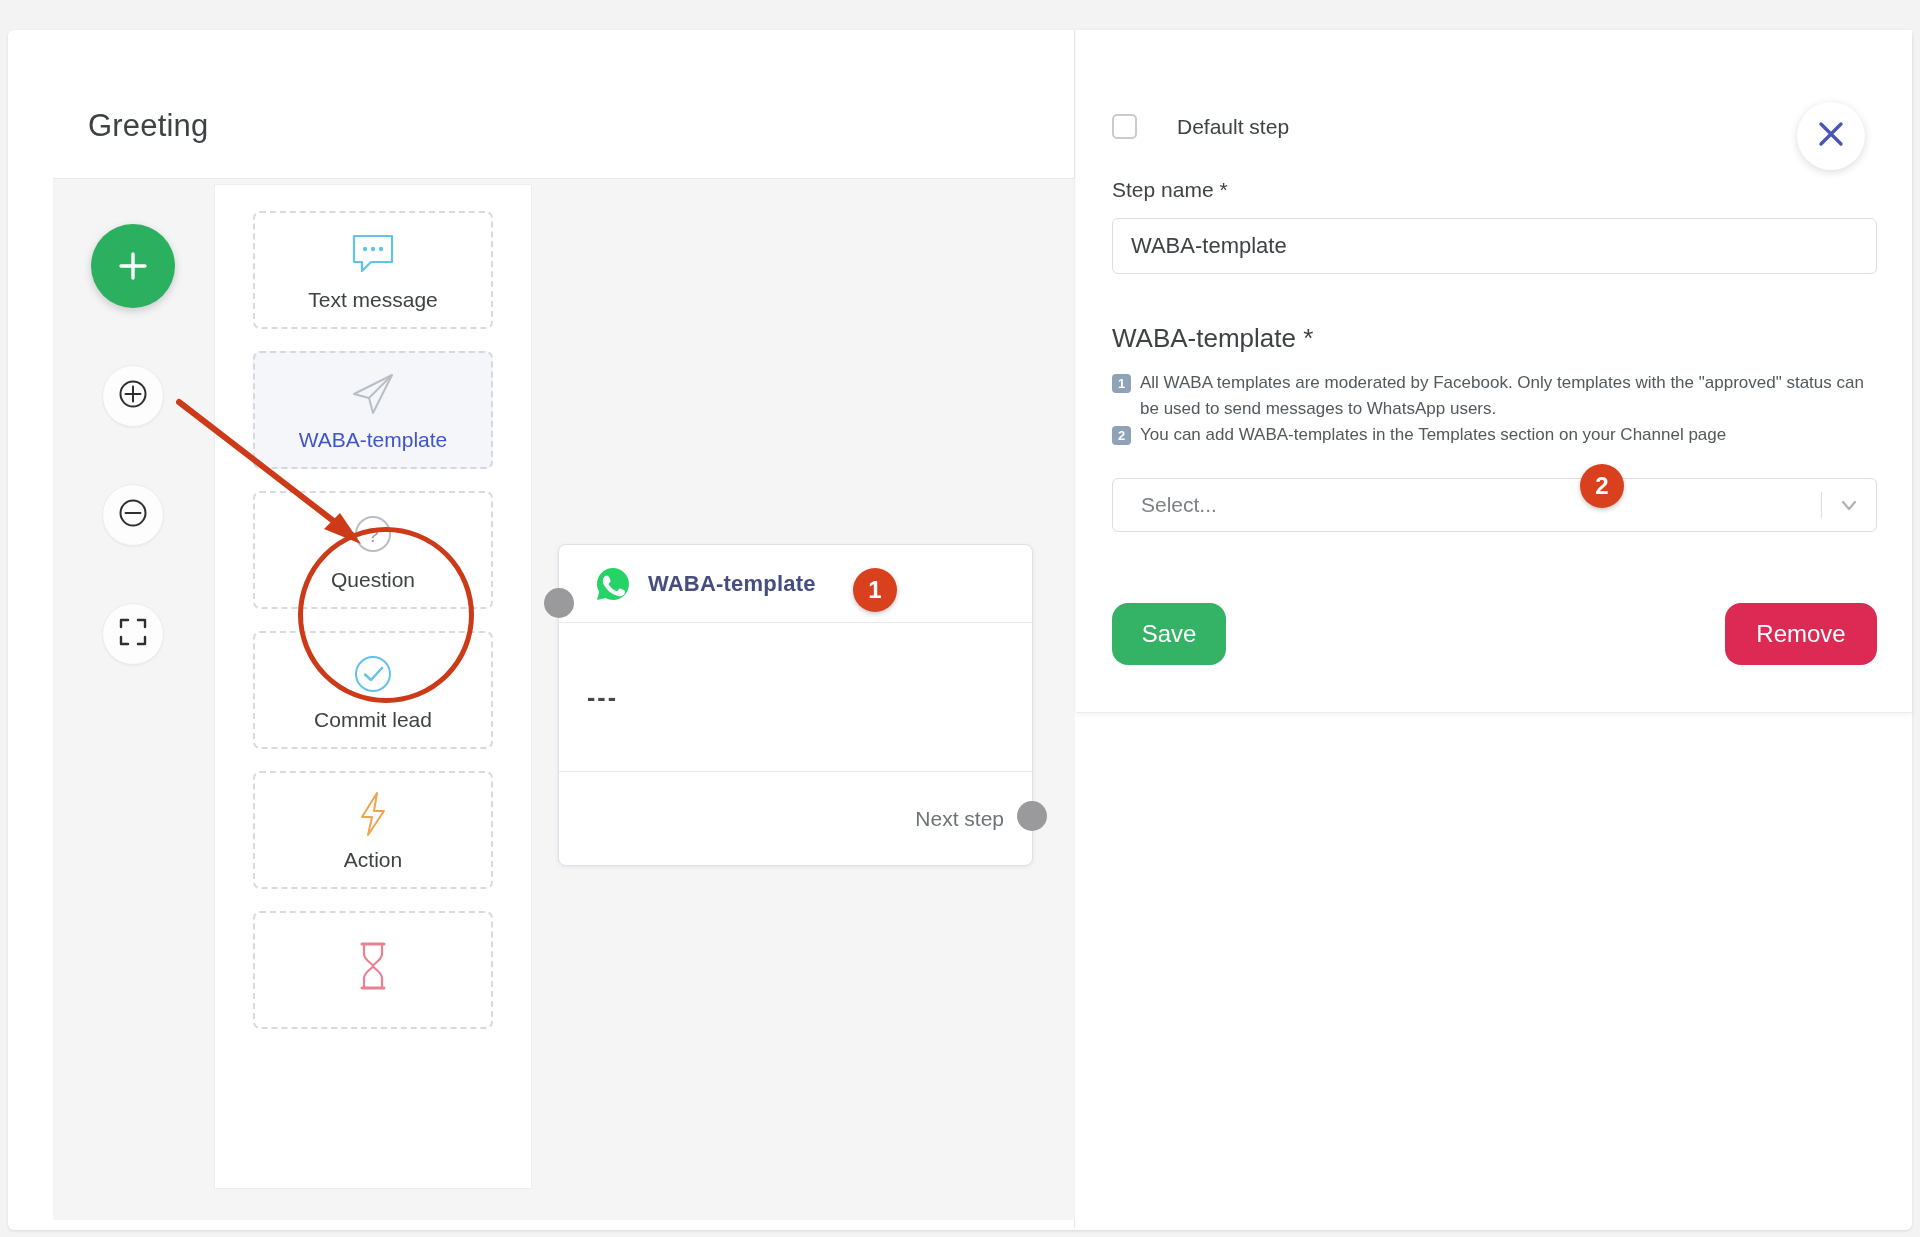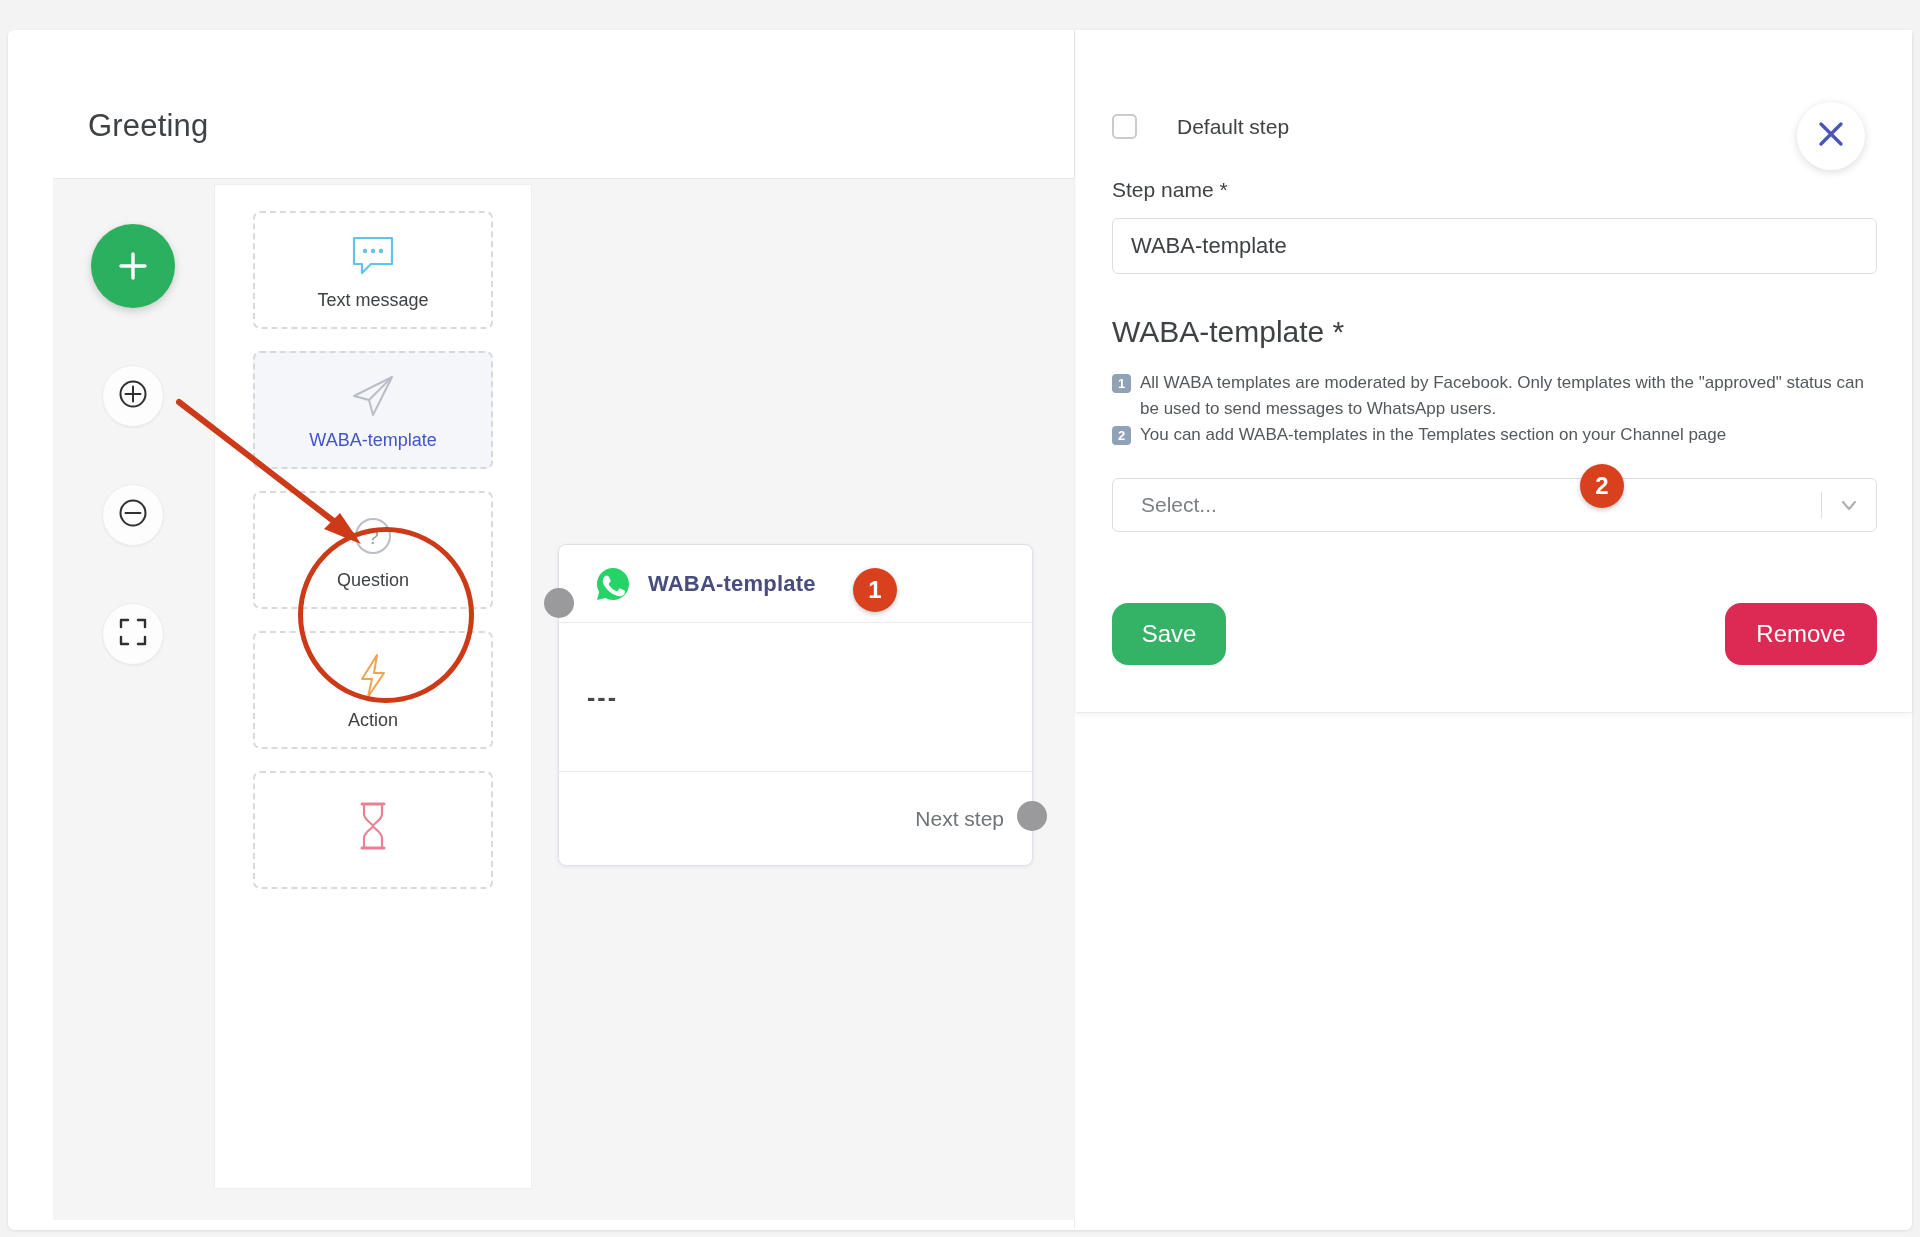--- a/index.html
+++ b/index.html
@@ -71,21 +71,21 @@
     border: 2px dashed #d8dade;
     border-radius: 7px;
     background: #ffffff;
     display: flex; flex-direction: column;
     align-items: center; justify-content: center;
     cursor: pointer;
   }
   .palette-item:first-child { margin-top: 26px; }
   .palette-item .pi-icon { height: 52px; display:flex; align-items:center; justify-content:center; }
   .palette-item .pi-label {
-    margin-top: 8px; font-size: 18px; color: #3f4245;
+    margin-top: 8px; font-size: 21px; color: #3f4245;
   }
   .palette-item.selected {
     background: #f4f6fa;
     border-color: #d5d8de;
   }
   .palette-item.selected .pi-label { color: #4154c9; }
 
   
   .anno-circle {
     position: absolute;
@@ -174,21 +174,21 @@
     box-shadow: 0 2px 9px rgba(0,0,0,.14);
     display: flex; align-items: center; justify-content: center;
     cursor: pointer;
   }
 
   .field-label {
     position: absolute; left: 36px;
     font-size: 21px; color: #3f4245;
   }
   .lbl-stepname { top: 148px; }
-  .lbl-waba { top: 285px; font-size: 30px; }
+  .lbl-waba { top: 293px; font-size: 26px; }
 
   .text-input {
     position: absolute; left: 36px; top: 188px;
     width: 765px; height: 56px;
     border: 1px solid #dcdee1; border-radius: 6px;
     background: #ffffff;
     font-size: 22px; color: #3f4245;
     padding: 0 18px;
     font-family: "Liberation Sans", sans-serif;
   }
@@ -307,20 +307,29 @@
           <div class="pi-icon">
             <svg width="46" height="46" viewBox="0 0 46 46">
               <circle cx="23" cy="23" r="17" fill="none" stroke="#b9bec6" stroke-width="2"></circle>
               <text x="23" y="31" text-anchor="middle" font-size="21" fill="#9aa0a8" font-family="Liberation Sans, sans-serif">?</text>
             </svg>
           </div>
           <div class="pi-label">Question</div>
         </div>
 
 
+        <div class="palette-item">
+          <div class="pi-icon">
+            <svg width="46" height="46" viewBox="0 0 46 46">
+              <circle cx="23" cy="23" r="17" fill="none" stroke="#61c3ec" stroke-width="2"></circle>
+              <path d="M15 23.5 L21 29 L32 17" fill="none" stroke="#61c3ec" stroke-width="2.4" stroke-linecap="round" stroke-linejoin="round"></path>
+            </svg>
+          </div>
+          <div class="pi-label">Commit lead</div>
+        </div>
 
         <div class="palette-item">
           <div class="pi-icon">
             <svg width="40" height="48" viewBox="0 0 40 48">
               <path d="M24 3 L9 27 H19 L15 45 L31 21 H21 Z" fill="none" stroke="#f0a350" stroke-width="2" stroke-linejoin="round"></path>
             </svg>
           </div>
           <div class="pi-label">Action</div>
         </div>
 

